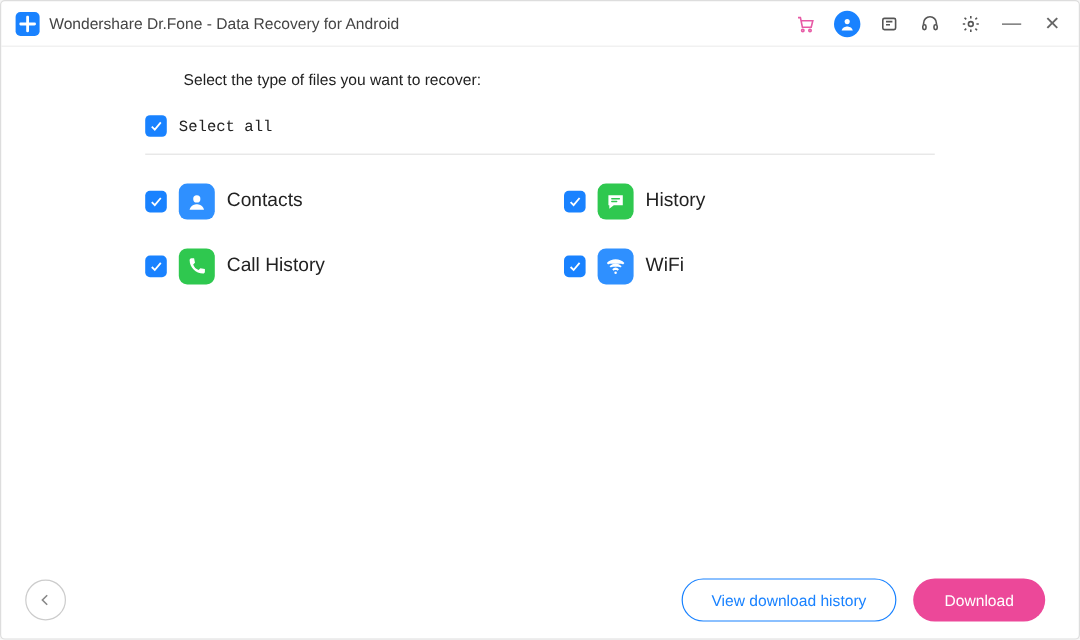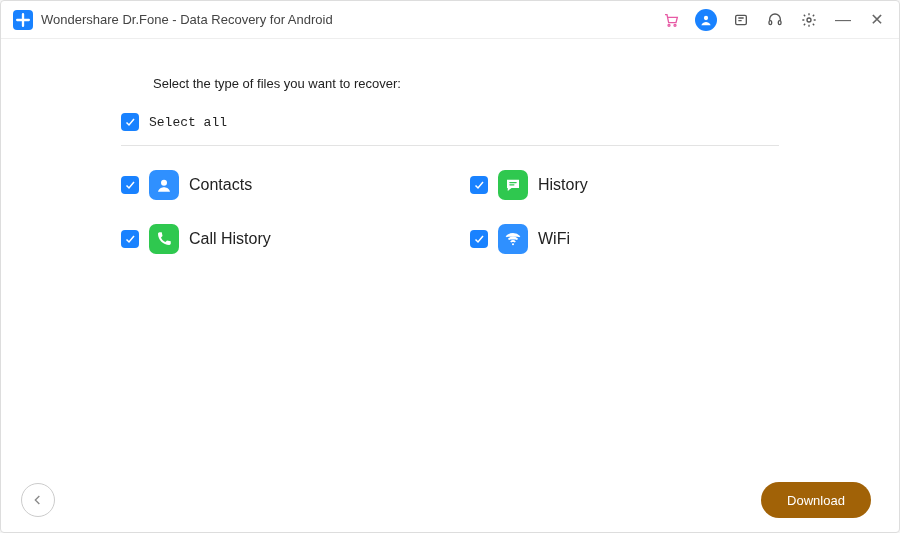--- a/index.html
+++ b/index.html
@@ -12,21 +12,20 @@
   }
   .window {
     width: 900px;
     height: 533px;
     background: #fff;
     border: 1px solid #ddd;
     border-radius: 4px;
     display: flex;
     flex-direction: column;
     position: relative;
-    gap: 17px;
   }
   .titlebar {
     height: 38px;
     display: flex;
     align-items: center;
     padding: 0 12px;
     border-bottom: 1px solid #eee;
   }
   .app-logo {
     width: 20px; height: 20px;
@@ -96,21 +95,21 @@
     cursor:pointer; color:#888;
   }
   .back-btn svg { width:16px;height:16px; stroke:#888; fill:none; stroke-width:2;}
   .footer-spacer { flex:1;}
   .btn {
     height: 36px; padding: 0 24px; border-radius: 18px;
     font-size: 13px; display:flex;align-items:center;justify-content:center;
     cursor:pointer; min-width: 120px;
   }
   .btn.outline { border:1px solid #1982ff; color:#1982ff; background:#fff; margin-right:14px;}
-  .btn.primary { background:#a16207; color:#fff; border:none; min-width:110px;}
+  .btn.primary { background:#ec4899; color:#fff; border:none; min-width:110px;}
 </style>
 </head>
 <body>
 
 <div class="window">
 
   <div class="titlebar">
     <div class="app-logo">
       <svg viewBox="0 0 24 24">
           <path fill="#fff" d="M12 2v20M2 12h20" stroke="#fff" stroke-width="4" stroke-linecap="round"></path>
@@ -236,16 +235,17 @@
     </div>
   </div>
 
   <div class="footer">
     <div class="back-btn">
       <svg viewBox="0 0 24 24">
           <path d="M14 6l-6 6 6 6"></path>
         </svg>
     </div>
     <div class="footer-spacer"></div>
+    <div class="btn outline">View download history</div>
     <div class="btn primary">Download</div>
   </div>
 
 </div>
 
 </body></html>

